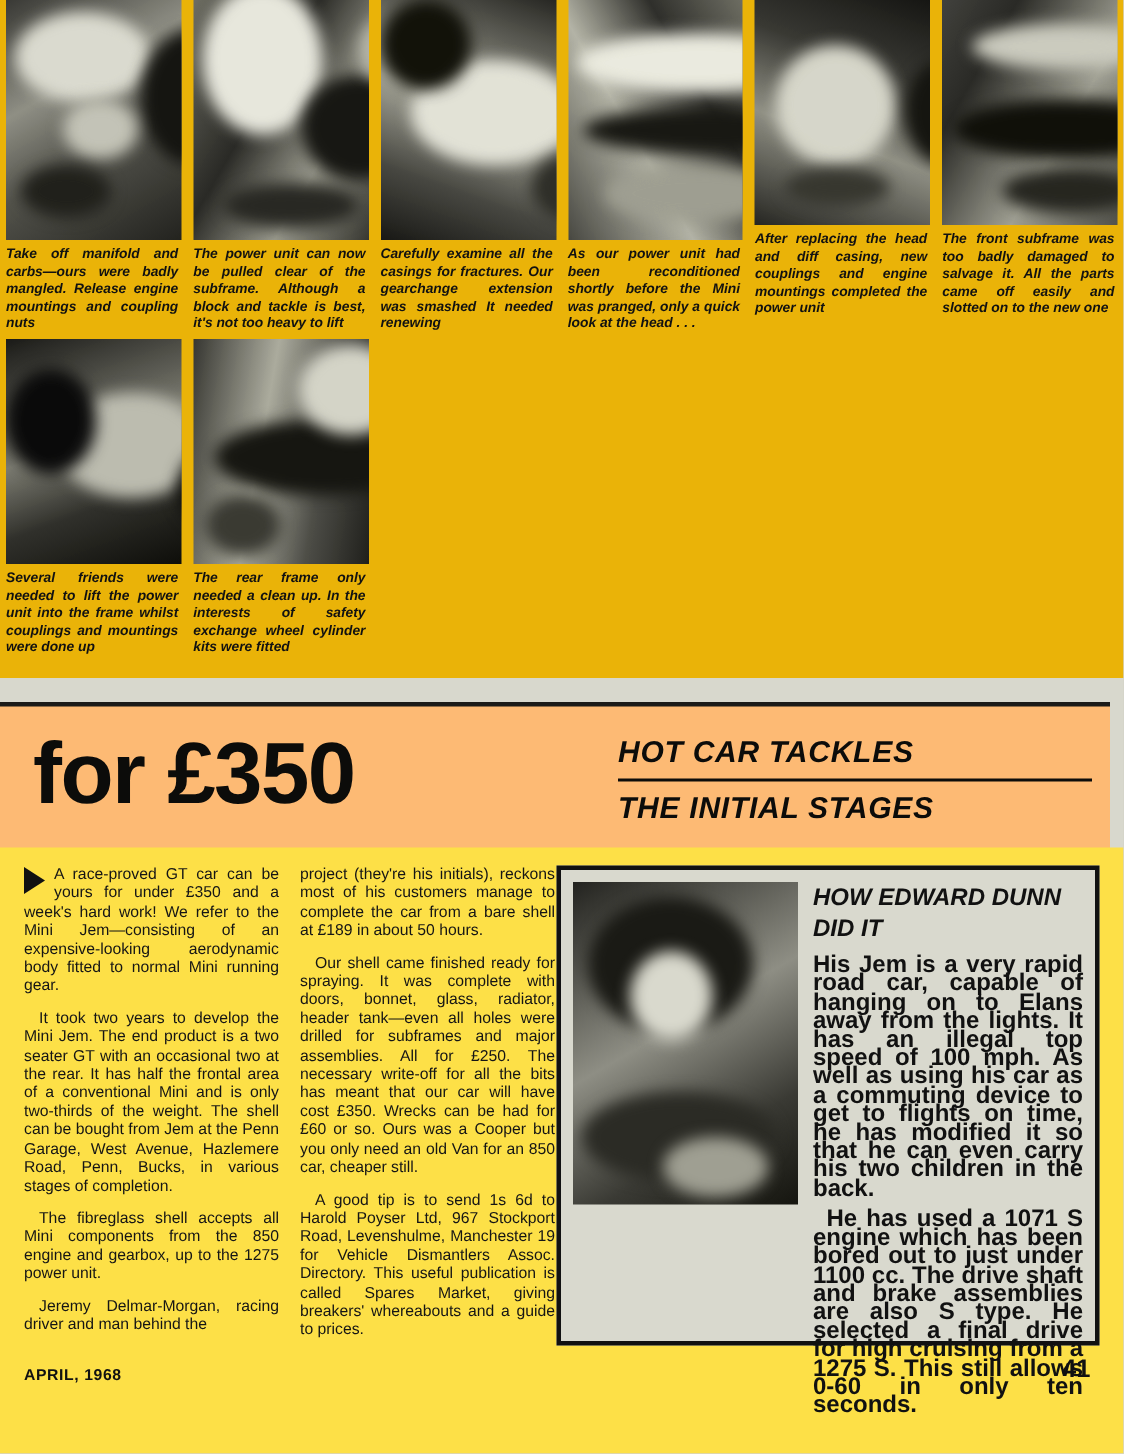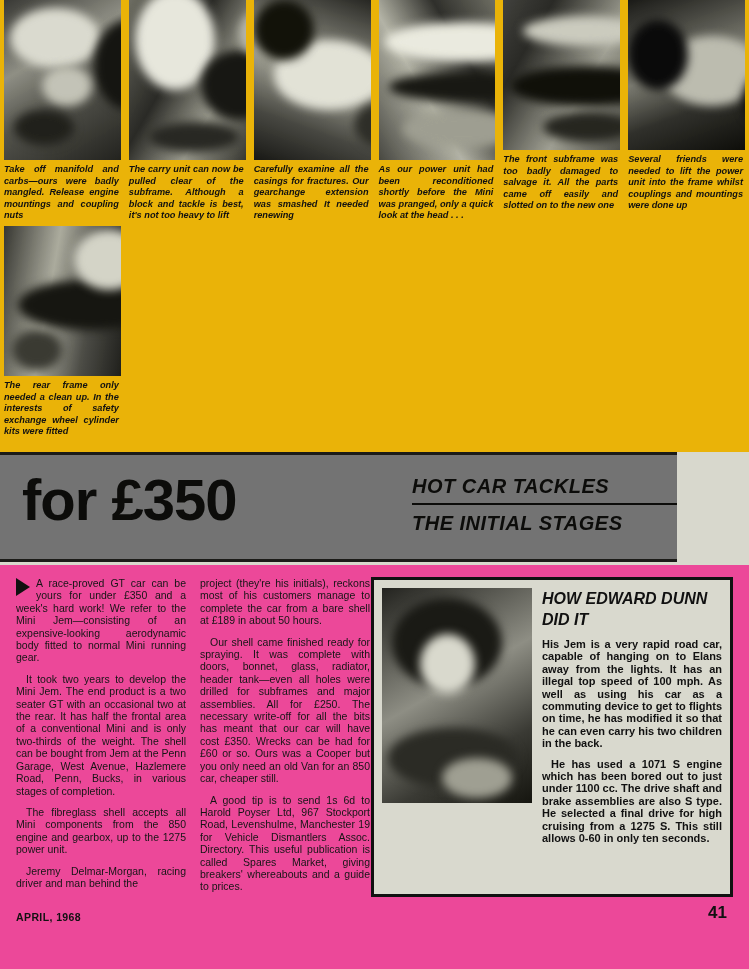--- a/index.html
+++ b/index.html
@@ -65,24 +65,24 @@
   .ph-e { background: linear-gradient(20deg,#2a2a26 0%,#8f8f84 40%,#3c3c37 70%,#1b1b18 100%); }
   .ph-f { background: linear-gradient(300deg,#55554e 0%,#9e9e92 35%,#2e2e2a 75%,#444440 100%); }
   .ph-g { background: linear-gradient(160deg,#1f1f1c 0%,#7c7c72 45%,#34342f 70%,#13130f 100%); }
   .ph-h { background: linear-gradient(100deg,#3a3a35 0%,#a9a99c 40%,#50504a 70%,#242420 100%); }
 
   .blob { position:absolute; border-radius:50%; filter: blur(5px); }
 
   
   .banner {
     position: absolute;
-    top: 452px; left: 0;
-    width: 677px;
+    top: 468px; left: 0;
+    width: 740px;
     height: 110px;
-    background: #737373;
+    background: #fdba74;
     border-top: 3px solid #1b1b18;
     border-bottom: 3px solid #1b1b18;
     overflow: hidden;
   }
   .banner-head {
     position: absolute;
     left: 22px; top: 14px;
     font-family: "Liberation Sans", sans-serif;
     font-weight: bold;
     font-size: 58px;
@@ -111,21 +111,21 @@
     background: #0c0c0a;
     margin: 4px 0 5px 0;
   }
 
   
   .body-area {
     position: absolute;
     top: 565px; left: 0;
     width: 749px;
     height: 404px;
-    background: #ec4899;
+    background: #fde047;
     padding: 12px 16px 0 16px;
   }
   .cols {
     display: flex;
     gap: 14px;
   }
   .col {
     width: 170px;
     font-size: 10.5px;
     line-height: 12.4px;
@@ -182,21 +182,21 @@
   .sb-right { width: 185px; }
   .sb-title {
     font-weight: bold;
     font-style: italic;
     font-size: 16px;
     line-height: 21px;
     color: #111;
     margin-bottom: 8px;
   }
   .sb-right p {
-    font-size: 11px;
+    font-size: 16px;
     line-height: 12.4px;
     font-weight: bold;
     color: #111;
     margin: 0 0 8px 0;
     text-align: justify;
     text-indent: 9px;
   }
   .sb-right p.first { text-indent: 0; }
 
   .footer-date {
@@ -234,41 +234,49 @@
       <div class="cap">Take off manifold and carbs—ours were badly mangled. Release engine mountings and coupling nuts</div>
     </div>
 
     <div class="cell row1">
       <div class="photo ph-b">
         <div class="blob" style="width:80px;height:100px;background:#e2e2d8;left:6px;top:-10px;"></div>
         <div class="blob" style="width:75px;height:70px;background:#1c1c18;left:72px;top:50px;"></div>
         <div class="blob" style="width:45px;height:45px;background:#b4b4a8;left:110px;top:10px;"></div>
         <div class="blob" style="width:90px;height:30px;background:#2c2c27;left:20px;top:122px;"></div>
       </div>
-      <div class="cap">The carry unit can now be pulled clear of the subframe. Although a block and tackle is best, it's not too heavy to lift</div>
+      <div class="cap">The power unit can now be pulled clear of the subframe. Although a block and tackle is best, it's not too heavy to lift</div>
     </div>
 
     <div class="cell row1">
       <div class="photo ph-c">
         <div class="blob" style="width:110px;height:70px;background:#ddddd2;left:20px;top:40px;"></div>
         <div class="blob" style="width:60px;height:60px;background:#17170f;left:0px;top:0px;"></div>
         <div class="blob" style="width:70px;height:50px;background:#32322c;left:100px;top:100px;"></div>
       </div>
       <div class="cap">Carefully examine all the casings for fractures. Our gearchange extension was smashed It needed renewing</div>
     </div>
 
     <div class="cell row1">
       <div class="photo ph-d">
         <div class="blob" style="width:160px;height:40px;background:#e5e5da;left:6px;top:22px;"></div>
         <div class="blob" style="width:150px;height:30px;background:#1d1d18;left:10px;top:72px;"></div>
         <div class="blob" style="width:120px;height:38px;background:#9d9d90;left:24px;top:110px;"></div>
       </div>
       <div class="cap">As our power unit had been reconditioned shortly before the Mini was pranged, only a quick look at the head . . .</div>
     </div>
 
+    <div class="cell row2">
+      <div class="photo ph-e">
+        <div class="blob" style="width:80px;height:80px;background:#d2d2c6;left:14px;top:30px;border-radius:50%;"></div>
+        <div class="blob" style="width:55px;height:70px;background:#1a1a15;left:100px;top:40px;"></div>
+        <div class="blob" style="width:70px;height:26px;background:#3a3a33;left:20px;top:112px;"></div>
+      </div>
+      <div class="cap">After replacing the head and diff casing, new couplings and engine mountings completed the power unit</div>
+    </div>
 
     <div class="cell row2">
       <div class="photo ph-f">
         <div class="blob" style="width:150px;height:40px;background:#15150f;left:8px;top:66px;"></div>
         <div class="blob" style="width:120px;height:30px;background:#c7c7bb;left:20px;top:16px;"></div>
         <div class="blob" style="width:90px;height:30px;background:#2a2a24;left:40px;top:112px;"></div>
       </div>
       <div class="cap">The front subframe was too badly damaged to salvage it. All the parts came off easily and slotted on to the new one</div>
     </div>
 

